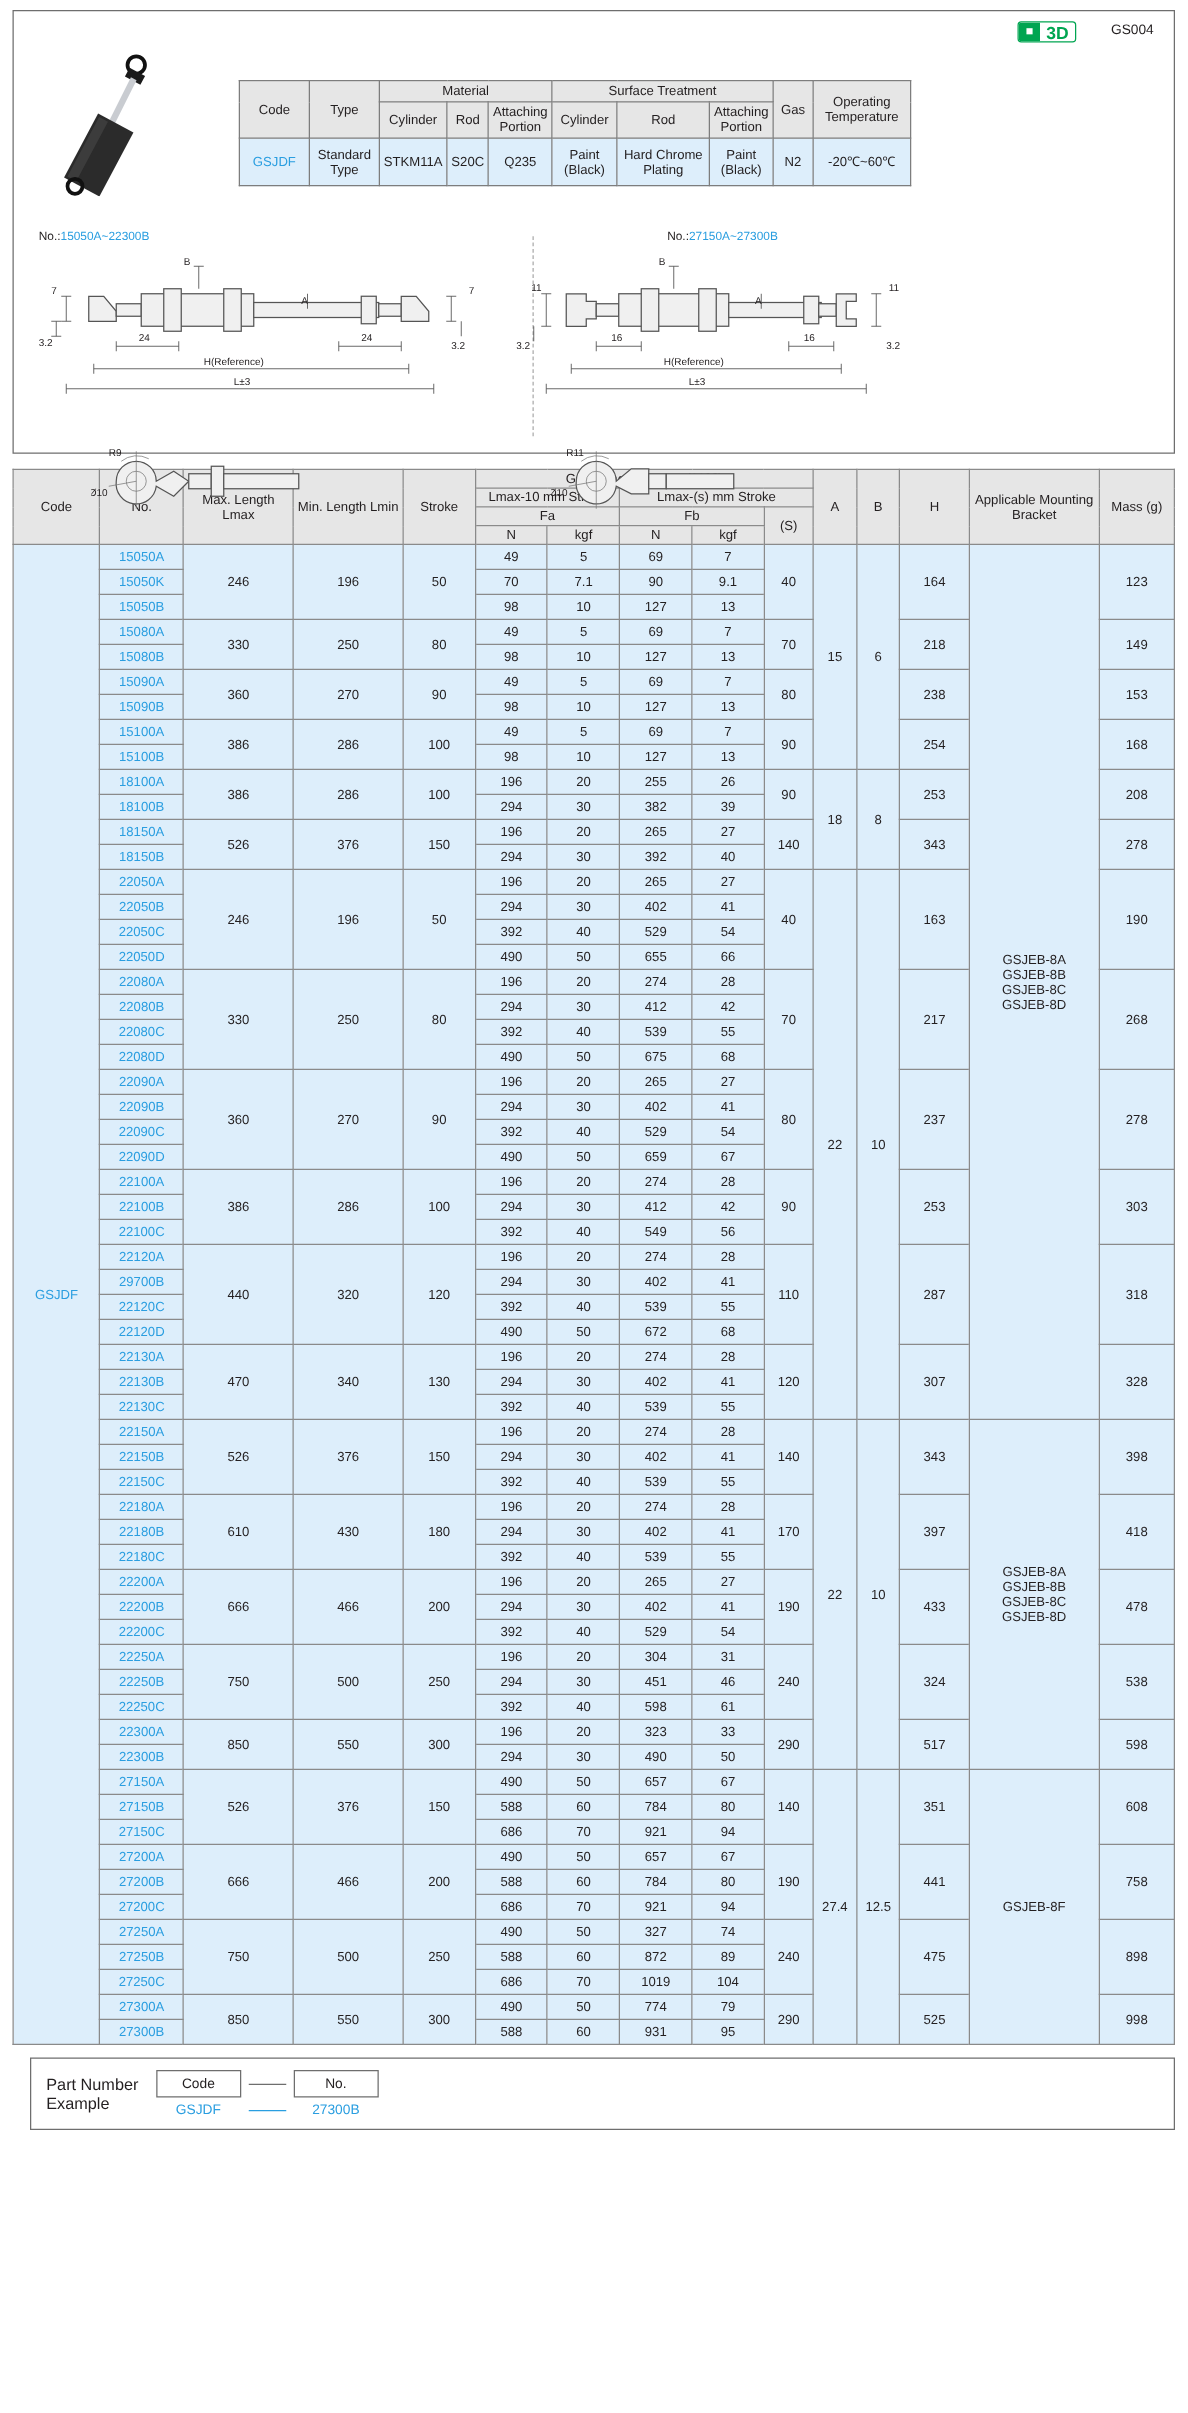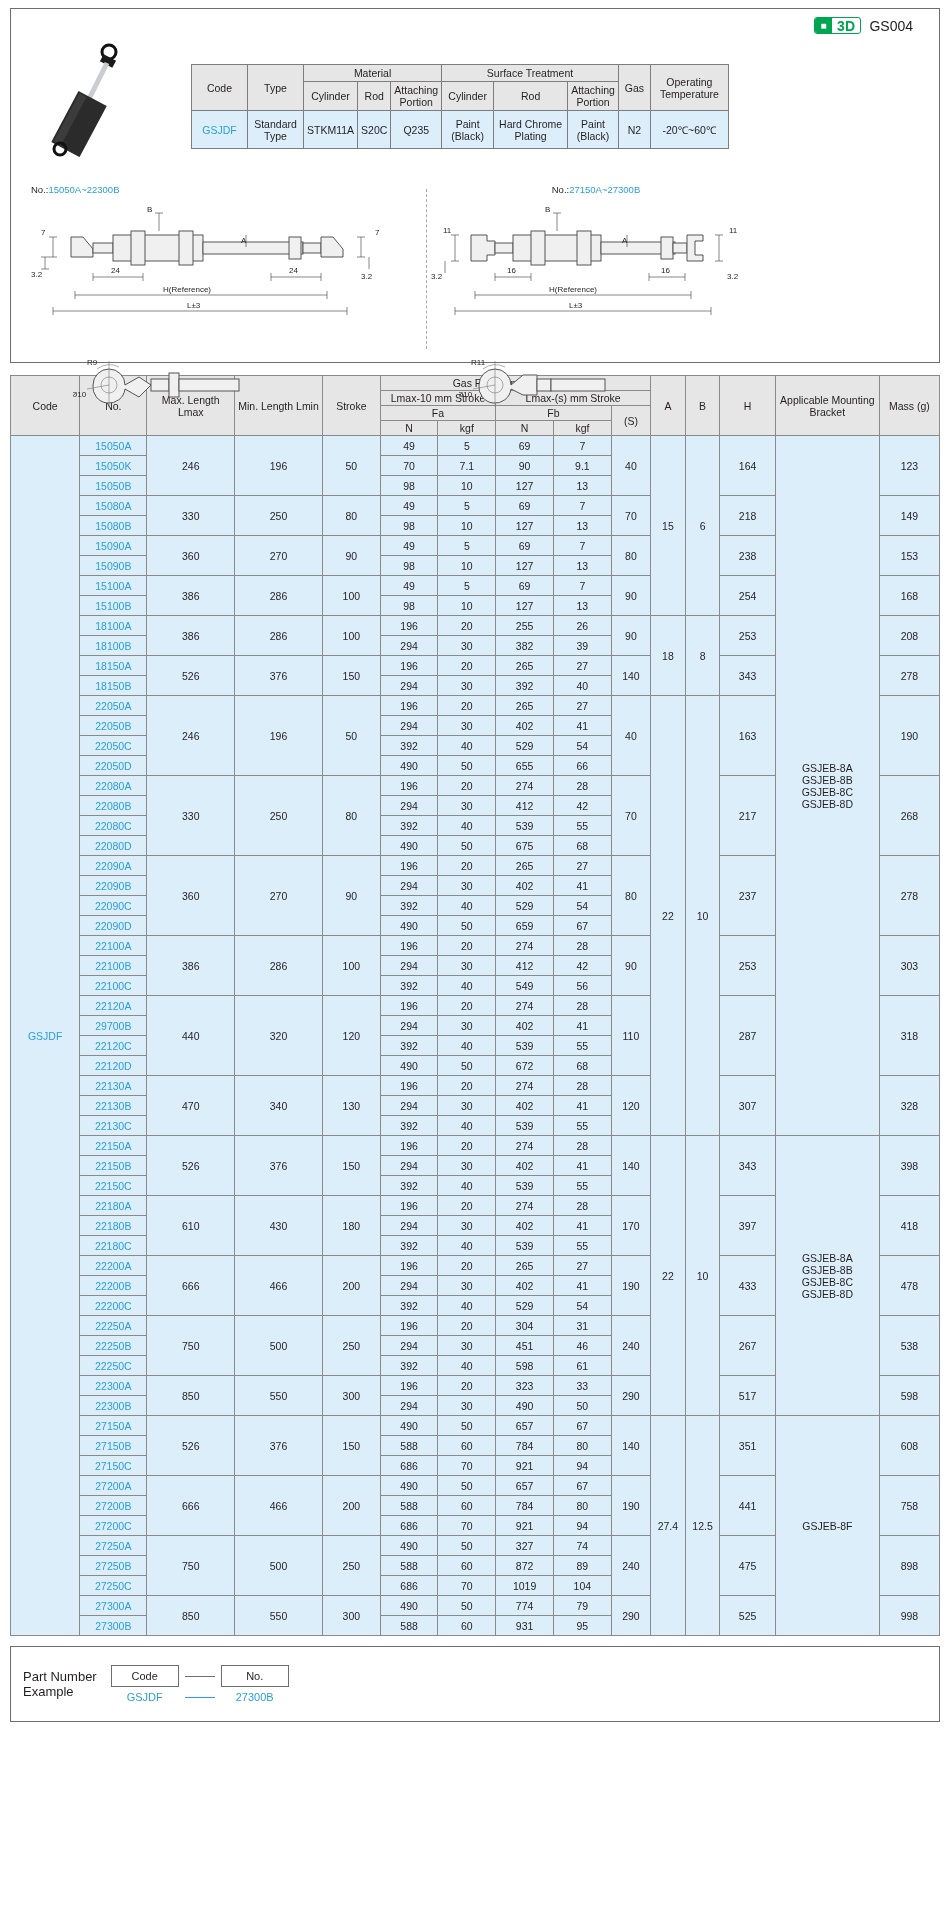--- a/index.html
+++ b/index.html
@@ -29,42 +29,42 @@
     height:17px; overflow:hidden; background:#fff;
   }
   .badge3d .cube {
     background:#00a551; color:#fff;
     width:17px; height:100%;
     display:flex; align-items:center; justify-content:center;
     font-size:10px;
   }
   .badge3d .lbl { color:#00a551; font-size:14px; padding:0 5px; font-weight:bold; }
   .gscode {
-    position:absolute; top:9px; right:26px;
-    font-size:14px; color:#231f20;text-align:center;
+    position:absolute; top:9px; right:16px;
+    font-size:11px; color:#231f20;text-align:center;
   }
 
   
   .mat-wrap { position:absolute; left:180px; top:55px; }
   table.mat { border-collapse:collapse; }
   table.mat th, table.mat td {
     border:1px solid #7d7d7d;
     text-align:center;
     vertical-align:middle;
     font-size:10.5px;
     padding:2px 3px;
     line-height:1.15;
   }
   table.mat th { background:#e6e6e6; font-weight:normal; }
   table.mat td { background:#ddeefb; height:38px; }
   td.codecell { color:#2a9ee0; }
 
   
   .dwg-left  { position:absolute; left:20px;  top:175px; width:380px; }
-  .dwg-right { position:absolute; left:420px; top:175px; width:330px; }
+  .dwg-right { position:absolute; left:402px; top:175px; width:330px; }
   .dwg-label { font-size:9.5px; color:#231f20; margin-bottom:4px; }
   .dwg-label .num { color:#2a9ee0; }
   .divider-v {
     position:absolute; left:415px; top:180px;
     width:0; height:160px;
     border-left:1px dashed #aaa;
   }
   svg { display:block; }
   .dim { font-size:8px; fill:#231f20; font-family:"Liberation Sans", sans-serif; }
 
@@ -79,23 +79,23 @@
     line-height:1.15;
     padding:1px 2px;
   }
   table.spec th { background:#e6e6e6; font-weight:normal; }
   table.spec td { background:#ddeefb; height:20px; }
   td.no { color:#2a9ee0; background:#e8f4fc; }
   td.code-v { color:#2a9ee0; font-size:11px; }
 
   
   .pn-wrap {
-    margin:10px 10px 0 10px;
+    margin:10px 10px 0 24px;
     border:1px solid #6e6e6e;
-    height:76px;
+    height:58px;
     display:flex; align-items:center;
     padding-left:12px;
     background:#fff;
   }
   .pn-title { font-size:13px; line-height:1.2; margin-right:14px; }
   .pn-group { display:flex; flex-direction:column; align-items:center; }
   .pn-row { display:flex; align-items:center; }
   .pn-box {
     border:1px solid #6e6e6e; width:68px; height:22px;
     display:flex; align-items:center; justify-content:center;
@@ -791,21 +791,21 @@
           <tr>
             <td class="no">22250A</td>
             <td rowspan="3">750</td>
             <td rowspan="3">500</td>
             <td rowspan="3">250</td>
             <td>196</td>
             <td>20</td>
             <td>304</td>
             <td>31</td>
             <td rowspan="3">240</td>
-            <td rowspan="3">267</td>
+            <td rowspan="3">324</td>
             <td rowspan="3">538</td>
           </tr>
           <tr>
             <td class="no">22250B</td>
             <td>294</td>
             <td>30</td>
             <td>451</td>
             <td>46</td>
           </tr>
           <tr>

